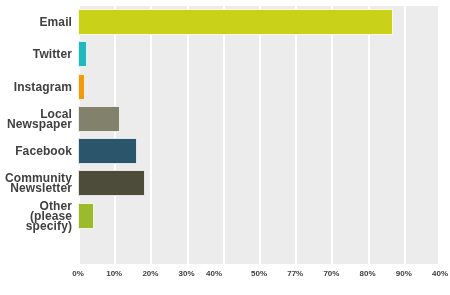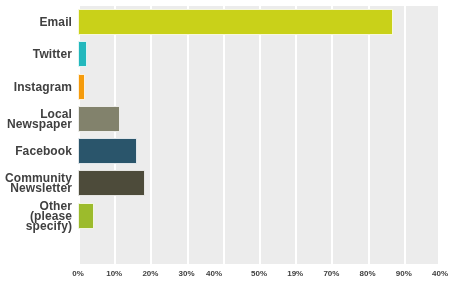--- a/index.html
+++ b/index.html
@@ -182,20 +182,20 @@
       </div>
     </div>
 
   <div id="x-axis">
       <div class="x-tick" style="left: 78px;">0%</div>
       <div class="x-tick" style="left: 114.2px;">10%</div>
       <div class="x-tick" style="left: 150.4px;">20%</div>
       <div class="x-tick" style="left: 186.6px;">30%</div>
       <div class="x-tick" style="left: 214px;">40%</div>
       <div class="x-tick" style="left: 259px;">50%</div>
-      <div class="x-tick" style="left: 295.2px;">19%</div>
+      <div class="x-tick" style="left: 295.2px;">77%</div>
       <div class="x-tick" style="left: 331.4px;">70%</div>
       <div class="x-tick" style="left: 367.6px;">80%</div>
       <div class="x-tick" style="left: 403.8px;">90%</div>
       <div class="x-tick" style="left: 440px;">40%</div>
     </div>
 
 </div>
 
 </body></html>

